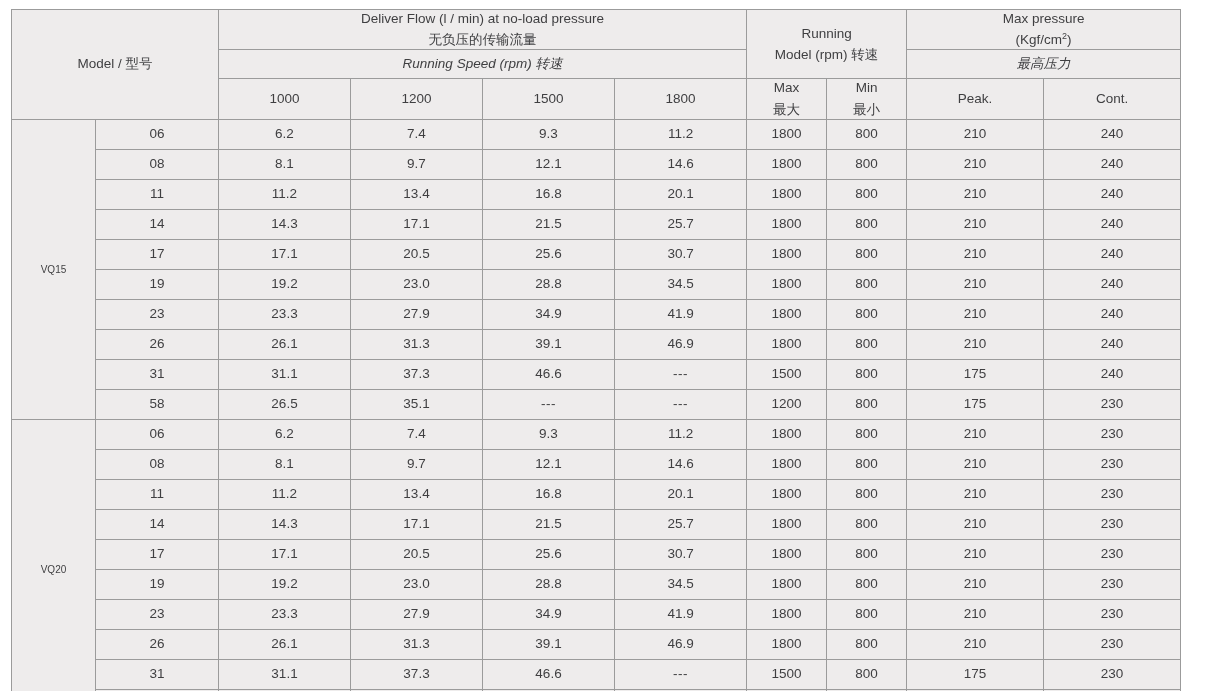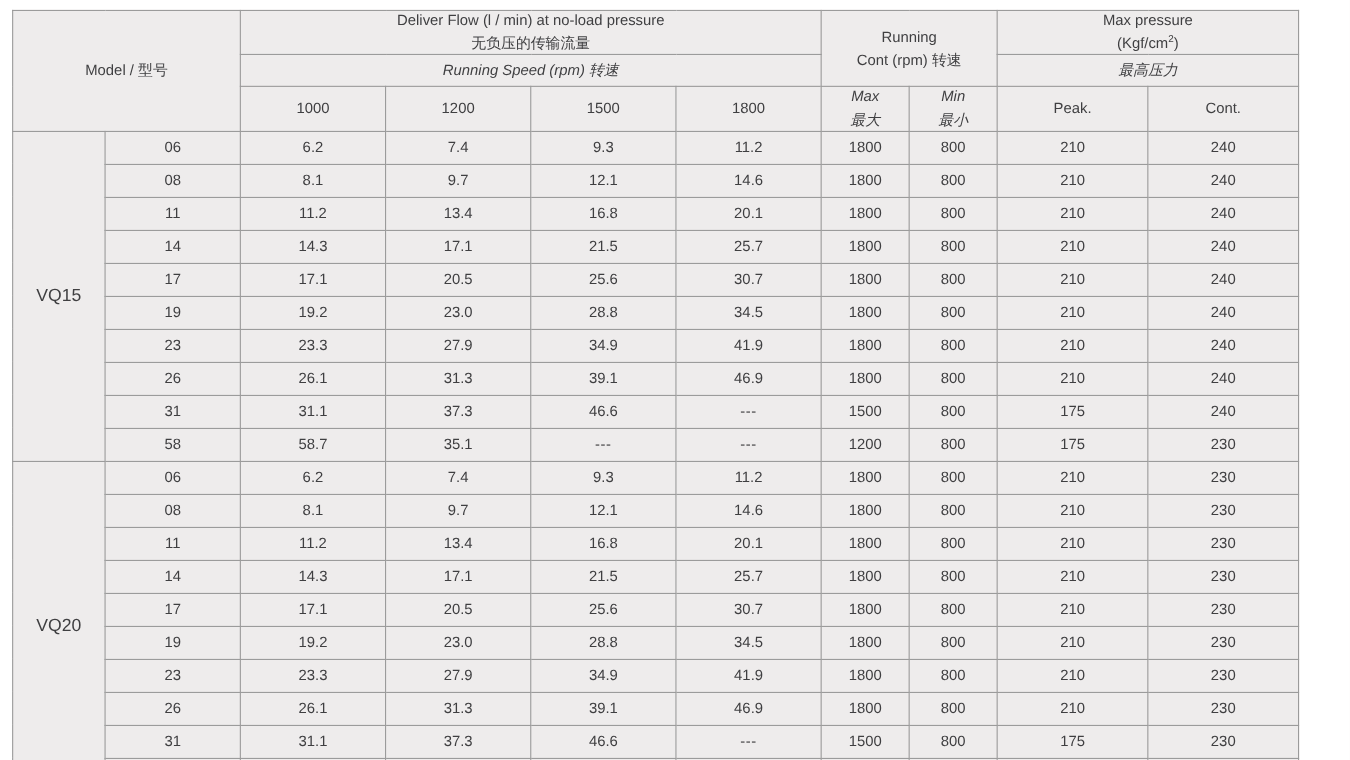--- a/index.html
+++ b/index.html
@@ -53,30 +53,29 @@
     height: 28px;
     font-style: italic;
   }
   .hd-unit {
     font-size: 13.5px;
     height: 30px;
   }
 
   .minmax .ln {
     display: block;
-    font-style: italic;
   }
 
   
   td.cell {
     font-size: 13.5px;
     height: 29px;
   }
   td.group {
-    font-size: 16px;
+    font-size: 10px;
   }
   td.dash {
     color: #6d6d70;
     letter-spacing: 0.5px;
   }
 
   
   col.c-group { width: 84px; }
   col.c-size  { width: 123px; }
   col.c-flow  { width: 132px; }
@@ -105,21 +104,21 @@
 
     <thead>
       <tr>
         <th class="hd" colspan="2" rowspan="3">Model / 型号</th>
         <th class="hd" colspan="4">
           <span class="ln">Deliver Flow (l / min) at no-load pressure</span>
           <span class="ln">无负压的传输流量</span>
         </th>
         <th class="hd" colspan="2" rowspan="2">
           <span class="ln">Running</span>
-          <span class="ln">Cont (rpm)  转速</span>
+          <span class="ln">Model (rpm)  转速</span>
         </th>
         <th class="hd" colspan="2">
           <span class="ln">Max pressure</span>
           <span class="ln"><span>(Kgf/cm</span><sup>2</sup><span>)</span></span>
         </th>
       </tr>
 
       <tr>
         <th class="hd hd-sub" colspan="4">Running Speed (rpm) 转速</th>
         <th class="hd hd-sub" colspan="2">最高压力</th>
@@ -239,21 +238,21 @@
           <td class="cell">37.3</td>
           <td class="cell">46.6</td>
           <td class="cell dash">---</td>
           <td class="cell">1500</td>
           <td class="cell">800</td>
           <td class="cell">175</td>
           <td class="cell">240</td>
         </tr>
         <tr>
           <td class="cell">58</td>
-          <td class="cell">58.7</td>
+          <td class="cell">26.5</td>
           <td class="cell">35.1</td>
           <td class="cell dash">---</td>
           <td class="cell dash">---</td>
           <td class="cell">1200</td>
           <td class="cell">800</td>
           <td class="cell">175</td>
           <td class="cell">230</td>
         </tr>
         <tr>
           <td class="group" rowspan="10">VQ20</td>

